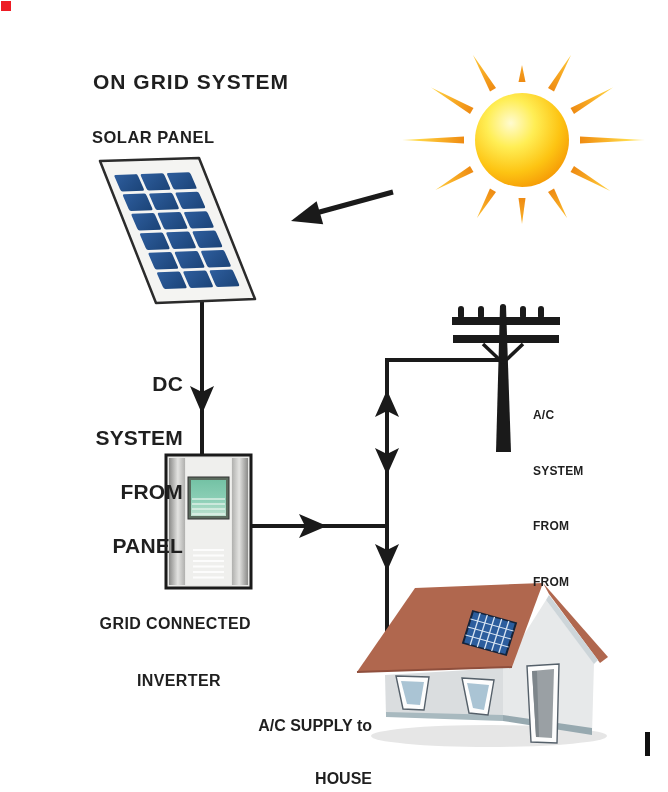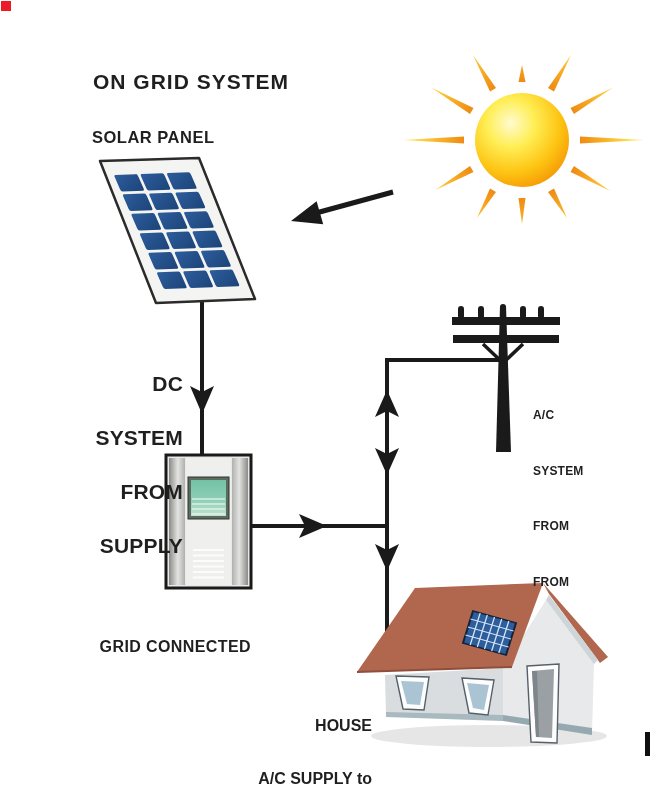--- a/index.html
+++ b/index.html
@@ -4,21 +4,21 @@
 <style>
   html,body{margin:0;padding:0;background:#fff;}
   .stage{position:relative;width:668px;height:792px;background:#ffffff;overflow:hidden;
          font-family:"Liberation Sans",sans-serif;}
   svg{position:absolute;left:0;top:0;}
   .lbl{position:absolute;font-weight:700;color:var(--label,#1f1f1f);
        font-family:"Liberation Sans",sans-serif;white-space:pre;}
   .title{left:93px;top:70px;font-size:21px;letter-spacing:1px;}
   .solar{left:92px;top:128px;font-size:16.5px;letter-spacing:.5px;}
   .dc{left:60px;top:339px;width:123px;text-align:right;font-size:21px;line-height:18px;letter-spacing:.2px;}
-  .inv{left:78px;top:599px;width:173px;text-align:right;font-size:16px;line-height:19px;letter-spacing:.4px;}
+  .inv{left:78px;top:576px;width:173px;text-align:right;font-size:16px;line-height:19px;letter-spacing:.4px;}
   .inv .l2{margin-right:30px;}
   .gridsup{left:533px;top:369px;font-size:12px;line-height:18.5px;letter-spacing:.2px;}
   .housesup{left:230px;top:682px;width:142px;text-align:right;font-size:16px;line-height:17.5px;}
 </style>
 </head>
 <body>
 
 <div class="stage">
 
 <svg width="668" height="792" viewBox="0 0 668 792">
@@ -201,32 +201,33 @@
   <rect x="645" y="732" width="5" height="24" fill="var(--bar_mark,#101010)"></rect>
 </svg>
 
 <div class="lbl solar">SOLAR PANEL</div>
 <div class="lbl title">ON GRID SYSTEM</div>
 
 <div class="lbl dc">
   <div>DC</div>
   <div>SYSTEM</div>
   <div>FROM</div>
-  <div>SUPPLY</div>
+  <div>PANEL</div>
 </div>
 
 <div class="lbl inv">
   <div>GRID CONNECTED</div>
+  <div class="l2">INVERTER</div>
 </div>
 
 <div class="lbl gridsup">
   <div>A/C</div>
   <div>SYSTEM</div>
   <div>FROM</div>
   <div>FROM</div>
 </div>
 
 <div class="lbl housesup">
+  <div>A/C SUPPLY to</div>
   <div>HOUSE</div>
-  <div>A/C SUPPLY to</div>
 </div>
 
 </div>
 
 </body></html>

